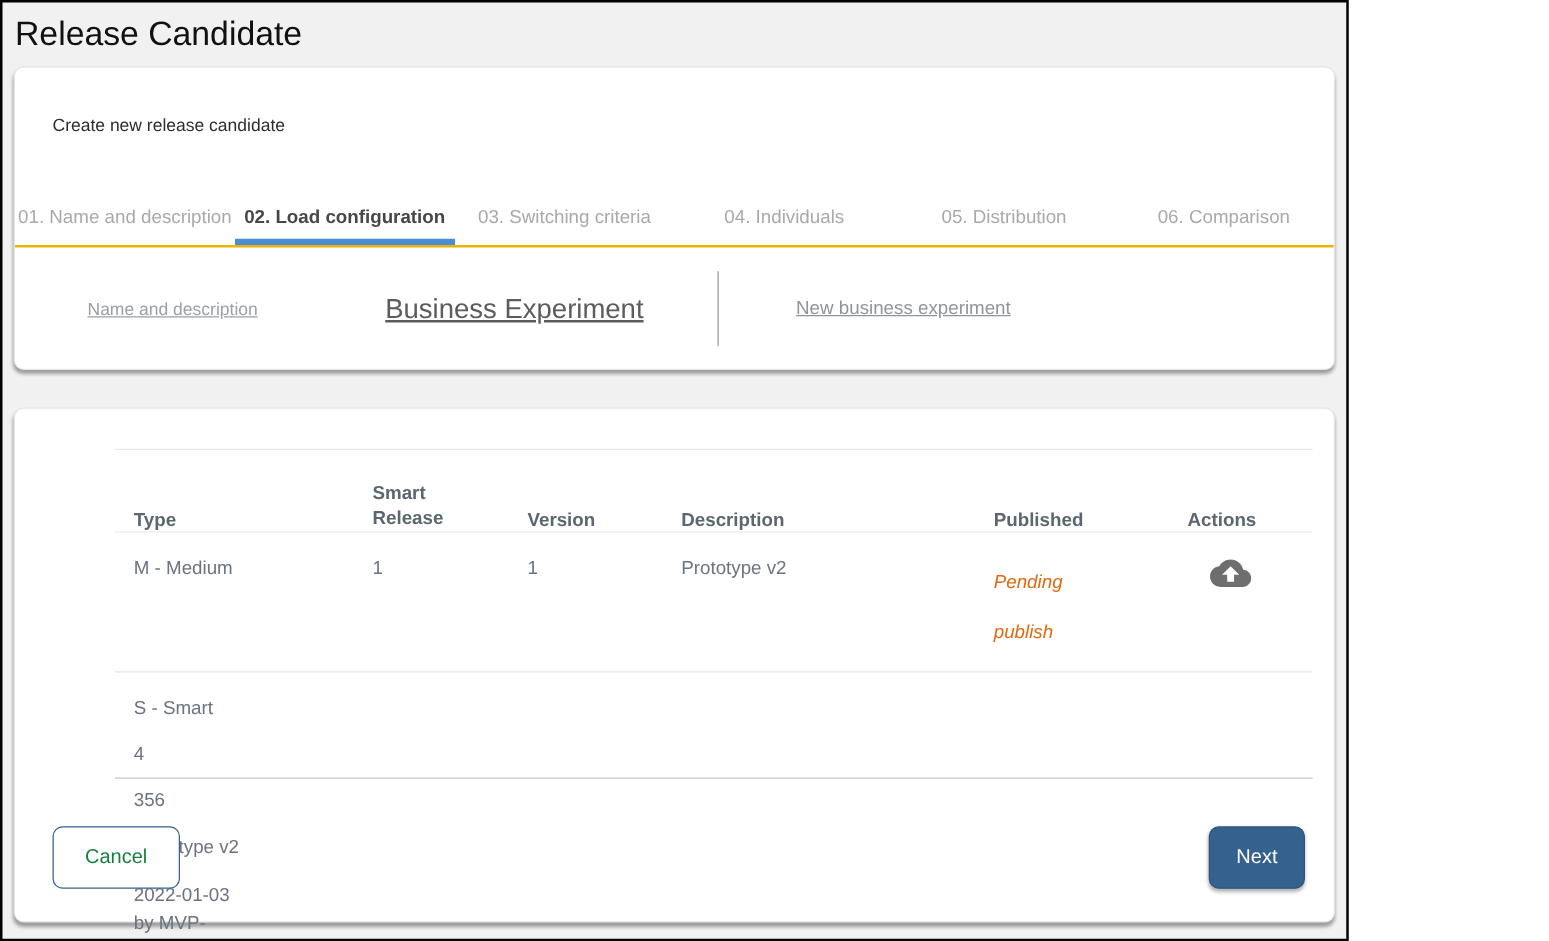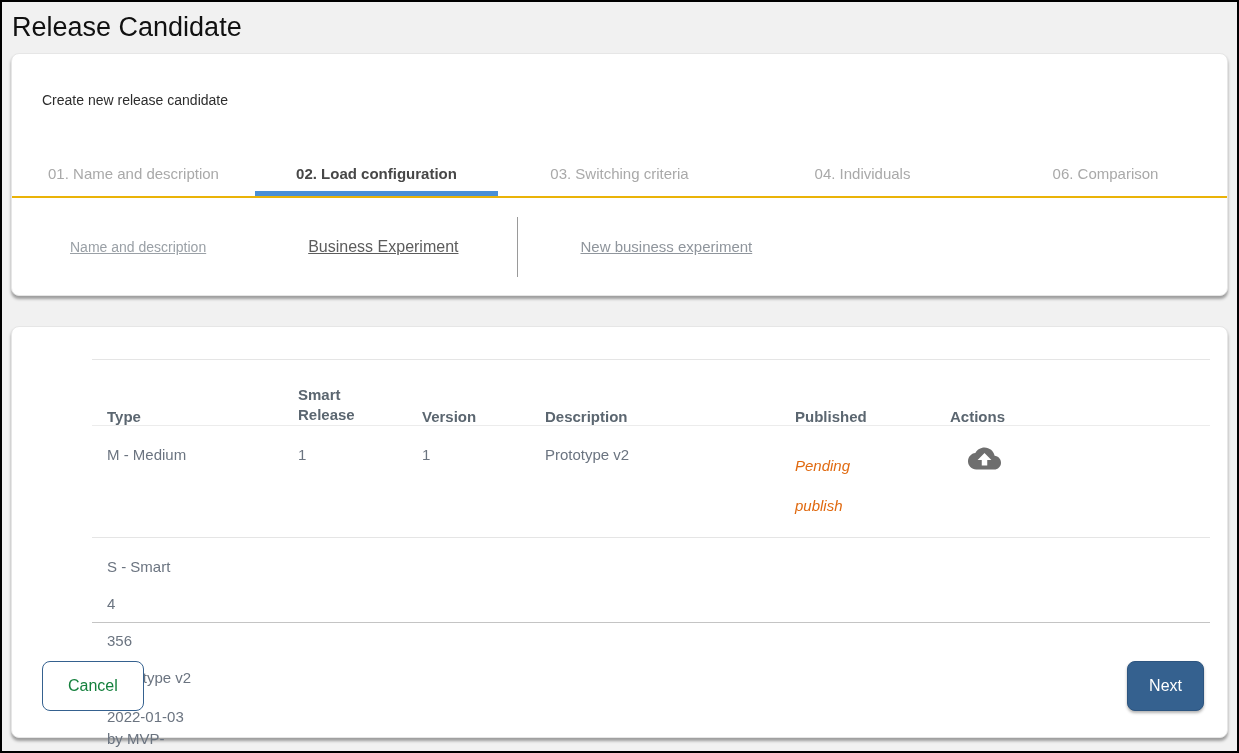--- a/index.html
+++ b/index.html
@@ -1,18 +1,18 @@
 <!DOCTYPE html>
 <html><head>
 <meta charset="utf-8">
 <style>
   * { margin:0; padding:0; box-sizing:border-box; }
   body { background:#fff; }
   .screen {
-    width:1239px; height:753px;
+    width:1079px; height:753px;
     border:2px solid #000;
     background:#f1f1f1;
     font-family:"Liberation Sans", sans-serif;
     overflow:hidden;
     position:relative;
   }
   .page-title {
     margin:10px 0 0 10px;
     font-size:27px;
     color:#111;
@@ -58,21 +58,21 @@
   }
   .tab--active .tab-underline { display:block; }
 
   .subtabs {
     height:97px;
     display:flex;
     align-items:center;
   }
   .subtab { cursor:pointer;text-decoration:underline; }
   .subtab-1 { margin-left:58px; font-size:14px; color:#9aa0a6; }
-  .subtab-2 { margin-left:102px; font-size:16px; color:#5c5c5c;text-align:right; }
+  .subtab-2 { margin-left:102px; font-size:22px; color:#5c5c5c;text-align:right; }
   .subtab-3 { margin-left:62px; font-size:15px; color:#8f959c; }
   .subtab-divider {
     margin-left:59px;
     width:1px; height:60px;
     background:#9a9a9a;
   }
 
   .table {
     margin:32px 17px 0 80px;
     border-top:1px solid #e5e5e5;
@@ -152,20 +152,24 @@
       </div>
       <div class="tab">
         <span>03. Switching criteria</span>
         
       </div>
       <div class="tab">
         <span>04. Individuals</span>
         
       </div>
       <div class="tab">
+        <span>05. Distribution</span>
+        
+      </div>
+      <div class="tab">
         <span>06. Comparison</span>
         
       </div>
     </div>
 
     <div class="subtabs">
       <span class="subtab subtab-1">Name and description</span>
       <span class="subtab subtab-2">Business Experiment</span>
       <span class="subtab-divider"></span>
       <span class="subtab subtab-3">New business experiment</span>

